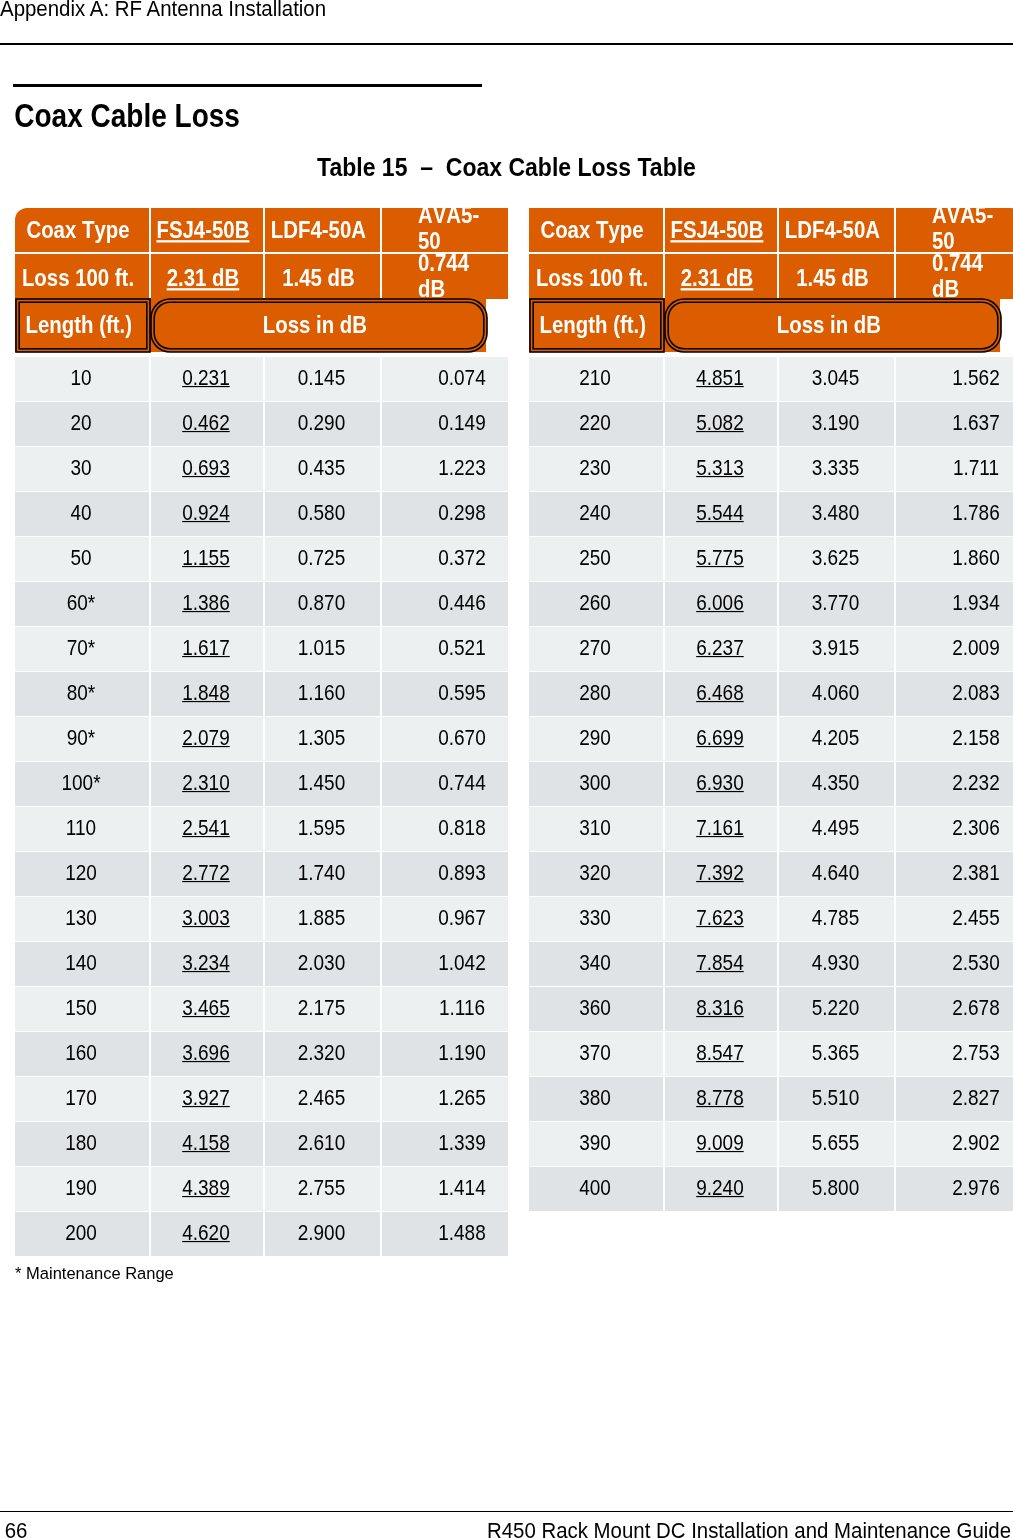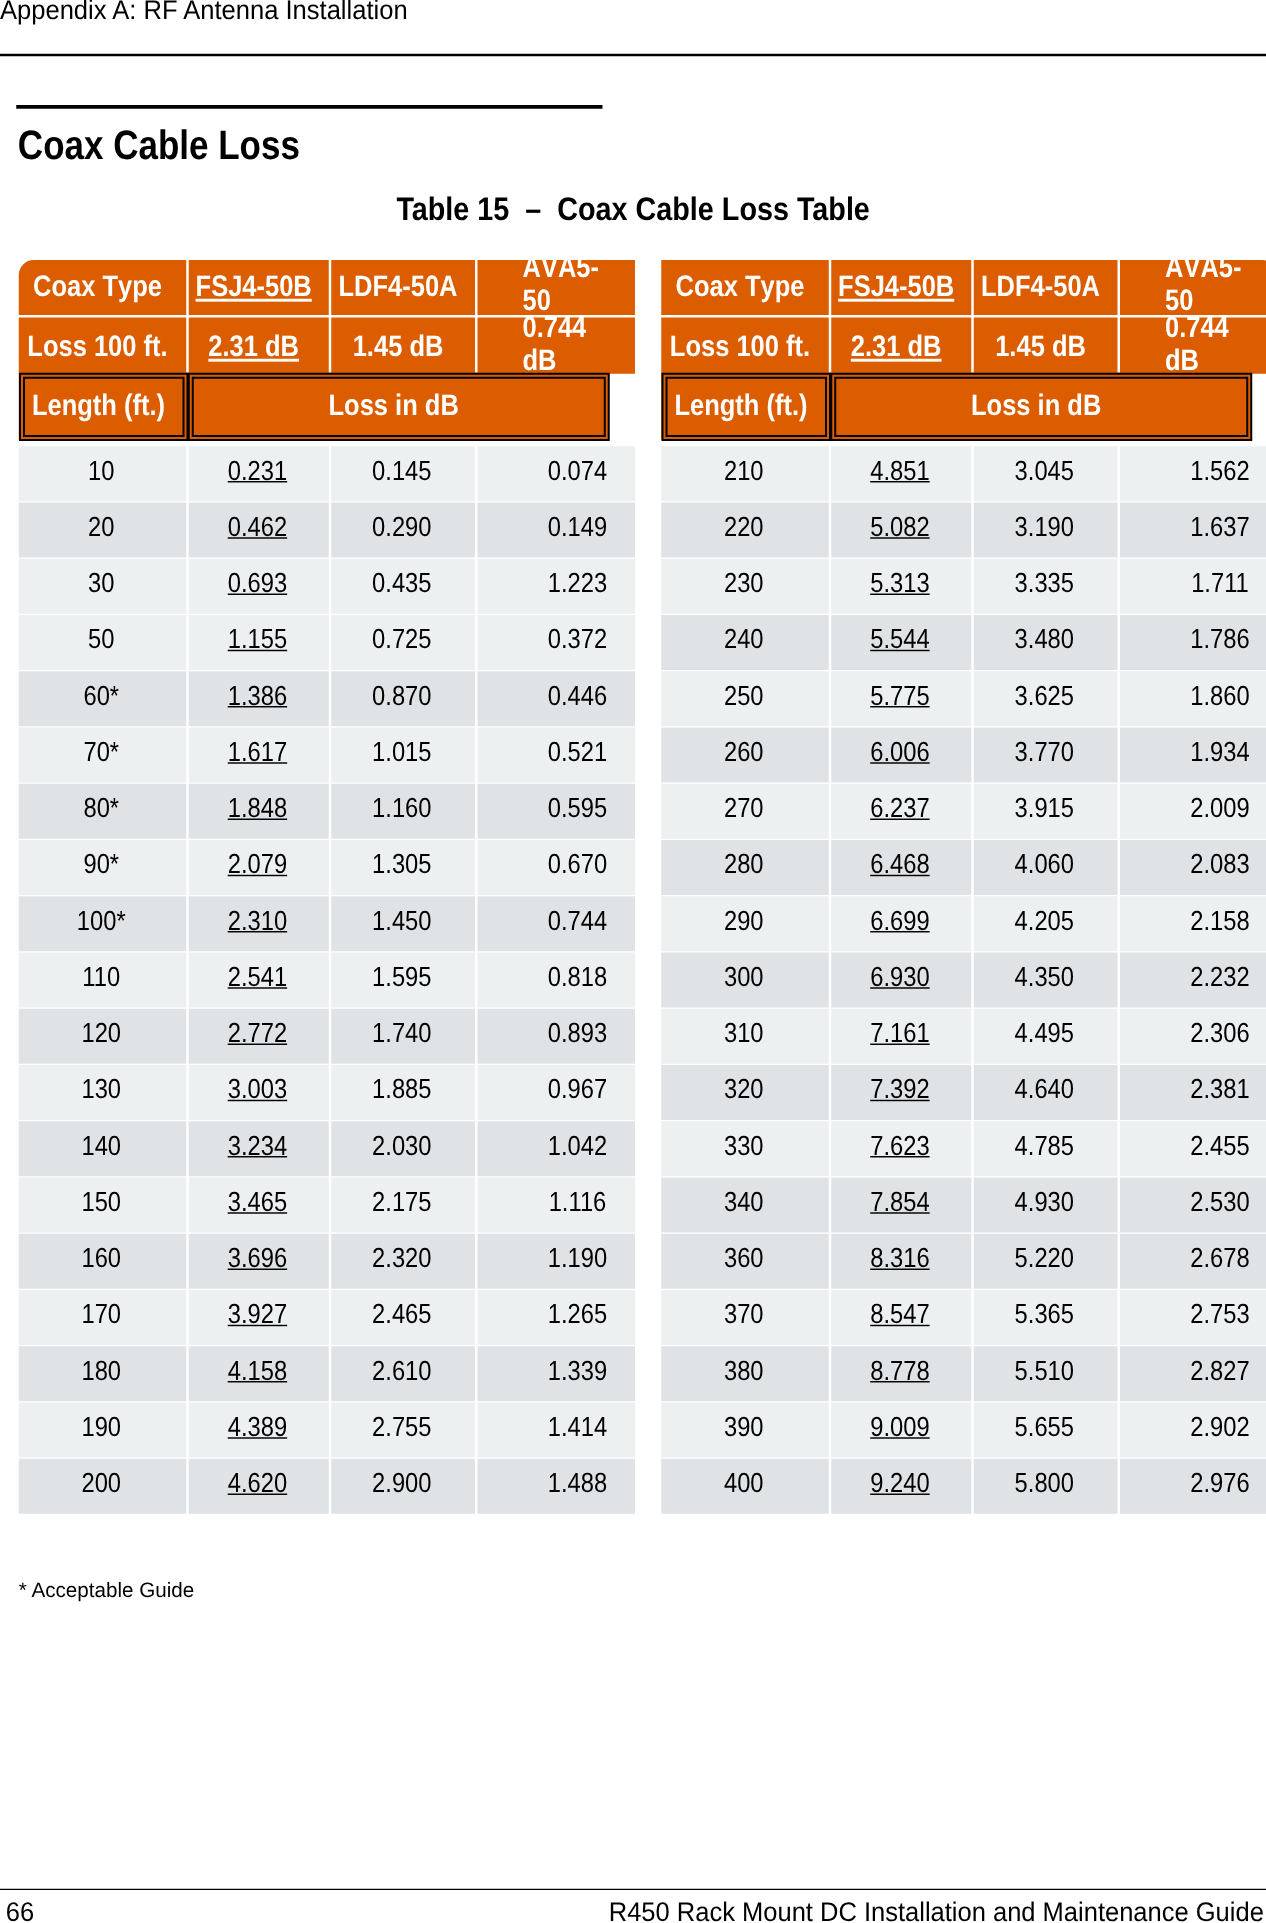--- a/index.html
+++ b/index.html
@@ -51,21 +51,21 @@
   .tbl.left  .hrow.r1 .c0 { border-top-left-radius:12px; }
   .tbl.right .hrow.r1 .c3 { border-top-right-radius:12px; }
 
   .hrow3 { display:flex; position:absolute; left:0; top:95px; }
   .hrow3::before { content:""; position:absolute; left:0px; top:-4.8px; width:470.7px; height:54.1px; background:#dc5d00; }
   .hrow3 .box { position:relative; background:#dc5d00; color:#fff; font-weight:bold; font-size:20.4px; padding-right:8px; font-kerning:none;
                 height:44.5px; padding-top:2px; display:flex; align-items:center; justify-content:center;
                 box-sizing:border-box;
                 box-shadow: 0 0 0 1.6px #000, 0 0 0 3.2px #dc5d00, 0 0 0 4.8px #000; }
   .hrow3 .b0 { width:125.9px; margin-left:4.8px; }
-  .hrow3 .b1 { width:327.3px; margin-left:9.6px; }
+  .hrow3 .b1 { width:327.3px; margin-left:9.6px;border-radius:15px; }
 
   .tbody { position:absolute; top:357px; }
   .tbody.left  { left:15px; }
   .tbody.right { left:529px; }
 
   .body-row { display:flex; margin-bottom:1.5px; font-size:19.0px; }
   .body-row .cell { height:43.5px; display:flex; align-items:center; justify-content:center; box-sizing:border-box; padding-right:2px; }
   .body-row.odd  .cell { background:#ecf0f1; }
   .body-row.even .cell { background:#dfe3e6; }
 
@@ -158,20 +158,34 @@
     <div class="cell c1">
           <span class="tsb">0.693</span>
         </div>
     <div class="cell c2">
           <span class="tsb">0.435</span>
         </div>
     <div class="cell c3">
           <span class="tsb">1.223</span>
         </div>
   </div>
+  <div class="body-row even">
+    <div class="cell c0">
+          <span class="tsb">40</span>
+        </div>
+    <div class="cell c1">
+          <span class="tsb">0.924</span>
+        </div>
+    <div class="cell c2">
+          <span class="tsb">0.580</span>
+        </div>
+    <div class="cell c3">
+          <span class="tsb">0.298</span>
+        </div>
+  </div>
   <div class="body-row odd">
     <div class="cell c0">
           <span class="tsb">50</span>
         </div>
     <div class="cell c1">
           <span class="tsb">1.155</span>
         </div>
     <div class="cell c2">
           <span class="tsb">0.725</span>
         </div>
@@ -689,18 +703,18 @@
           <span class="tsb">9.240</span>
         </div>
     <div class="cell c2">
           <span class="tsb">5.800</span>
         </div>
     <div class="cell c3">
           <span class="tsb">2.976</span>
         </div>
   </div>
 </div>
-<div class="note"><span class="tsn">* Acceptable Guide</span></div>
+<div class="note"><span class="tsn">* Maintenance Range</span></div>
 <div class="ft-rule"></div>
 <div class="ft-left"><span class="tsf">66</span></div>
 <div class="ft-right"><span class="tsf">R450 Rack Mount DC Installation and Maintenance Guide</span></div>
 
 </div>
 
 </body></html>

